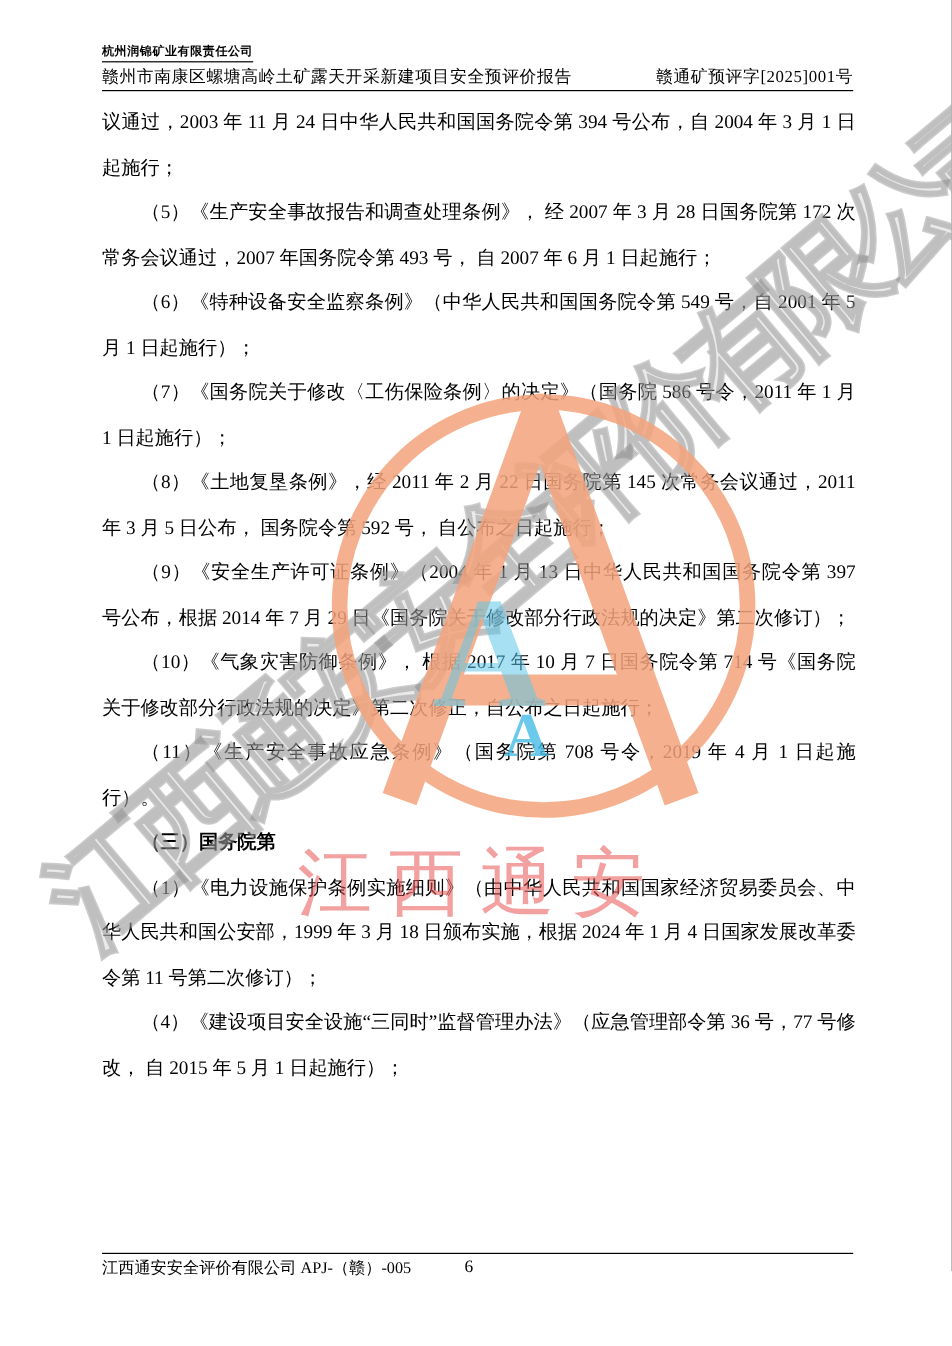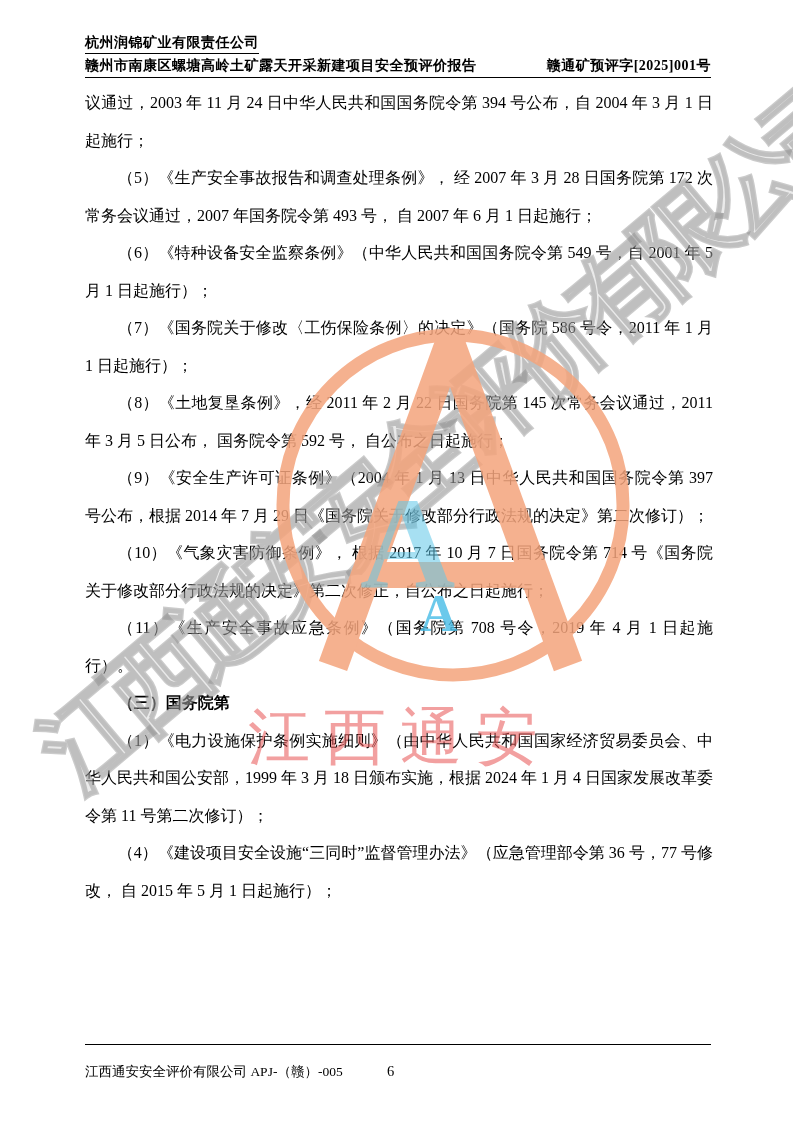--- a/index.html
+++ b/index.html
@@ -7,33 +7,33 @@
     position:relative;
     width:793px;height:1122px;
     background:#ffffff;
     overflow:hidden;
     font-family:"Liberation Serif","DejaVu Serif",serif;
     color:#000;
     margin:0 auto;
   }
   
   .header{position:absolute;left:85px;top:33px;width:626px;}
-  .hline1{font-size:14px;font-weight:700;letter-spacing:.5px;
+  .hline1{font-size:10px;font-weight:700;letter-spacing:.5px;
           display:inline-block;border-bottom:1.6px solid #000;padding-bottom:1px;}
   .hline2{margin-top:3px;display:flex;justify-content:space-between;align-items:flex-end;
-          font-size:14px;font-weight:700;letter-spacing:.5px;
+          font-size:14px;font-weight:400;letter-spacing:.5px;
           border-bottom:1.6px solid #000;padding-bottom:2px;}
   
   .bodytext{position:absolute;left:85px;top:84px;width:628px;height:958px;overflow:hidden;z-index:1;}
   .body-par{margin:0;font-size:16px;line-height:37.5px;text-align:justify;text-justify:inter-character;}
   .body-par.indent{text-indent:2.05em;}
   .body-par.bold{font-weight:700;}
   
   .footer{position:absolute;left:85px;top:1044px;width:626px;border-top:1.8px solid #000;z-index:5;}
-  .footer-row{position:relative;margin-top:18px;font-size:13.5px;}
+  .footer-row{position:relative;margin-top:3px;font-size:13.5px;}
   .footer-page{position:absolute;left:302px;top:0;font-size:14.5px;font-family:"Liberation Serif",serif;}
   
   .wm{position:absolute;pointer-events:none;}
   .wm-gray{
     left:56px;top:700px;width:1100px;z-index:2;
     transform:rotate(-40deg);transform-origin:0 50%;
     font-size:100px;font-weight:700;letter-spacing:-14px;white-space:nowrap;
     color:rgba(185,185,185,0.30);
     -webkit-text-stroke:2.5px rgba(140,140,140,0.45);
   }

